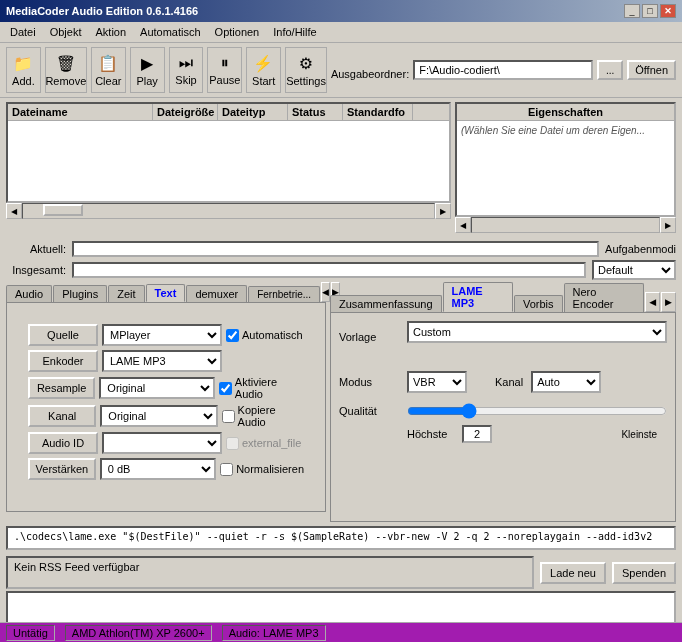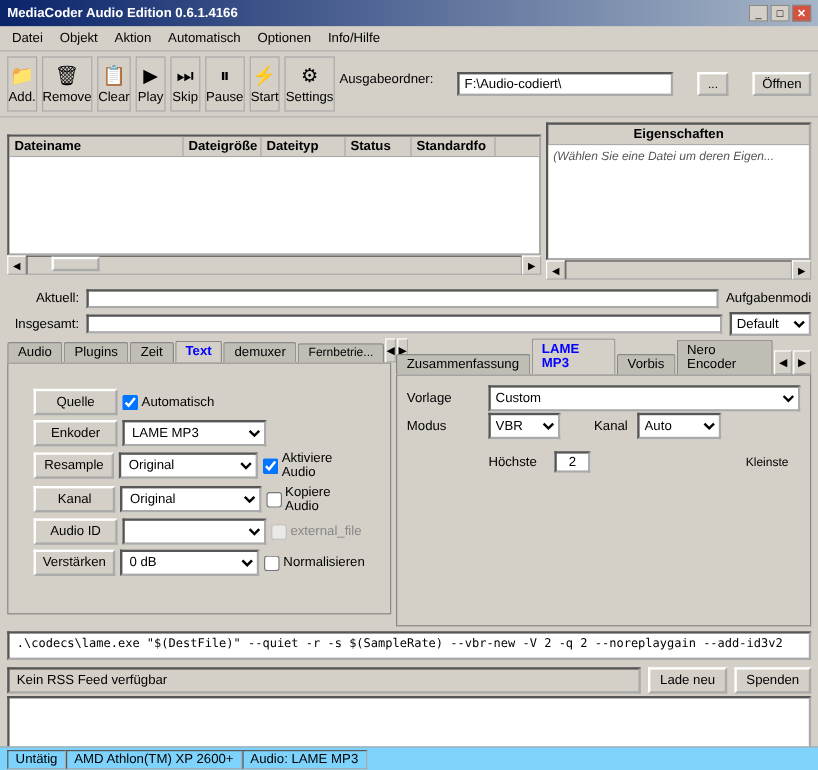--- a/index.html
+++ b/index.html
@@ -61,22 +61,22 @@
       background: #d4d0c8;
       border: 1px solid #aaa;
       cursor: pointer;
       font-size: 10px;
       gap: 2px;
     }
 
     
     .output-row {
       display: flex;
-      align-items: flex-start;
-      gap: 20px;
+      align-items: flex-end;
+      gap: 4px;
       margin-left: auto;
     }
     .output-label { color: black; }
     .output-input {
       width: 180px;
       height: 20px;
       border: 2px inset #aaa;
       background: white;
       padding: 2px 4px;
     }
@@ -97,21 +97,21 @@
 
     
     .main-panel {
       display: flex;
       gap: 0;
       padding: 4px 6px;
       background: #d4d0c8;
     }
 
     
-    .file-list-section { flex: 1; margin-top: 10px; }
+    .file-list-section { flex: 1; }
     .file-table-header {
       display: flex;
       background: #d4d0c8;
       border-bottom: 1px solid #aaa;
       font-weight: bold;
     }
     .col-header {
       padding: 2px 4px;
       border-right: 1px solid #aaa;
       white-space: nowrap;
@@ -159,21 +159,21 @@
     }
     .info-label { width: 60px; text-align: right; }
     .info-bar {
       flex: 1;
       height: 16px;
       border: 2px inset #aaa;
       background: white;
     }
     .aufgaben-label { margin-left: auto; white-space: nowrap; }
     .aufgaben-select {
-      width: 68px;
+      width: 84px;
       height: 20px;
       border: 2px inset #aaa;
       background: white;
     }
 
     
     .bottom-tabs-area {
       display: flex;
       padding: 0 6px;
       gap: 4px;
@@ -240,23 +240,23 @@
     .right-tabs { flex: 1; }
     .right-tab-content {
       border: 1px solid #888;
       background: #d4d0c8;
       padding: 8px;
       height: 210px;
     }
 
     .vorlage-row {
       display: flex;
-      align-items: center;
+      align-items: flex-end;
       gap: 8px;
-      margin-bottom: 1px;
+      margin-bottom: 28px;
     }
     .vorlage-label { width: 60px; }
     .vorlage-select {
       flex: 1;
       height: 22px;
       border: 2px inset #aaa;
       background: white;
     }
 
     .modus-row {
@@ -313,21 +313,21 @@
 
     
     .rss-area {
       padding: 2px 6px;
       display: flex;
       align-items: center;
       gap: 6px;
     }
     .rss-text {
       flex: 1;
-      height: 22px;
+      height: 33px;
       border: 2px inset #aaa;
       background: #d4d0c8;
       padding: 3px 6px;
     }
     .rss-btn {
       height: 22px;
       background: #d4d0c8;
       border: 2px outset #fff;
       cursor: pointer;
       padding: 0 8px;
@@ -341,25 +341,26 @@
       height: 50px;
     }
 
     
     .status-bar {
       position: absolute;
       bottom: 0;
       left: 0;
       right: 0;
       display: flex;
-      background: #7dd3fc;
+      background: #a21caf;
       border-top: 1px solid #aaa;
       padding: 2px 6px;
       height: 20px;
       align-items: center;
+      gap: 10px;
     }
     .status-item {
       border: 1px inset #aaa;
       padding: 0 6px;
       height: 16px;
       display: flex; align-items: center;
     }
 
     
     .scroll-row {
@@ -513,20 +514,23 @@
         <div class="tab active">Text</div>
         <div class="tab">demuxer</div>
         <div class="tab" style="font-size:10px;">Fernbetrie...</div>
         <div class="tab-nav-arrow">◀</div>
         <div class="tab-nav-arrow">▶</div>
       </div>
       <div class="tab-content">
 
         <div class="ctrl-row">
           <div class="ctrl-label-btn">Quelle</div>
+          <select class="ctrl-select ctrl-select-sm">
+            <option>MPlayer</option>
+          </select>
           <label class="checkbox-label">
             <input type="checkbox" checked="" style="">
             <span>Automatisch</span>
           </label>
         </div>
 
         <div class="ctrl-row">
           <div class="ctrl-label-btn">Enkoder</div>
           <select class="ctrl-select ctrl-select-sm">
             <option>LAME MP3</option>
@@ -601,20 +605,24 @@
           <span class="modus-label">Modus</span>
           <select class="modus-select">
             <option>VBR</option>
           </select>
           <span class="kanal-label">Kanal</span>
           <select class="kanal-select">
             <option>Auto</option>
           </select>
         </div>
 
+        <div class="qualitaet-row">
+          <span class="vorlage-label">Qualität</span>
+          <input type="range" class="slider" min="0" max="9" value="2" style="flex: 1 1 0%;">
+        </div>
 
         <div style="display:flex; align-items:center; padding-left:68px;">
           <span style="width:55px; font-size:11px;">Höchste</span>
           <div class="quality-value">2</div>
           <span style="margin-left:auto; font-size:10px; padding-right:10px;">Kleinste</span>
         </div>
       </div>
     </div>
   </div>
 

